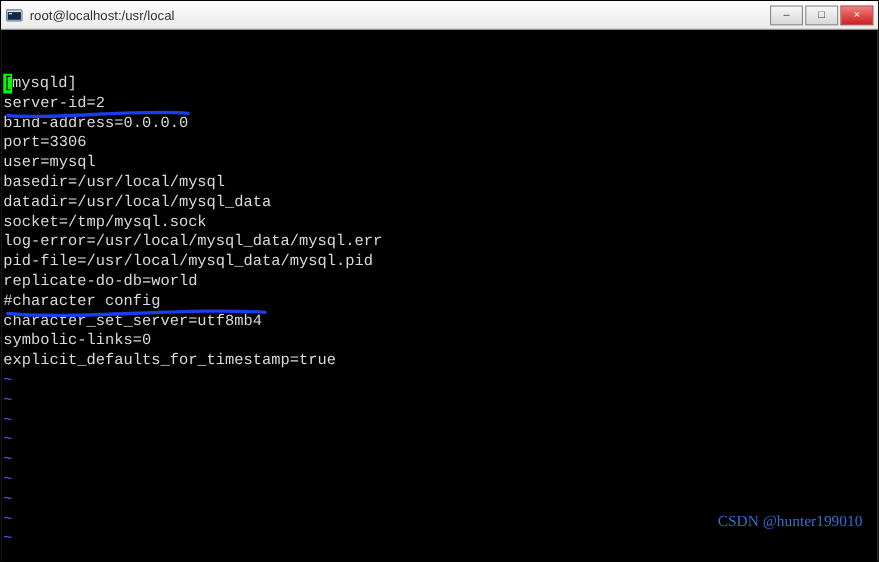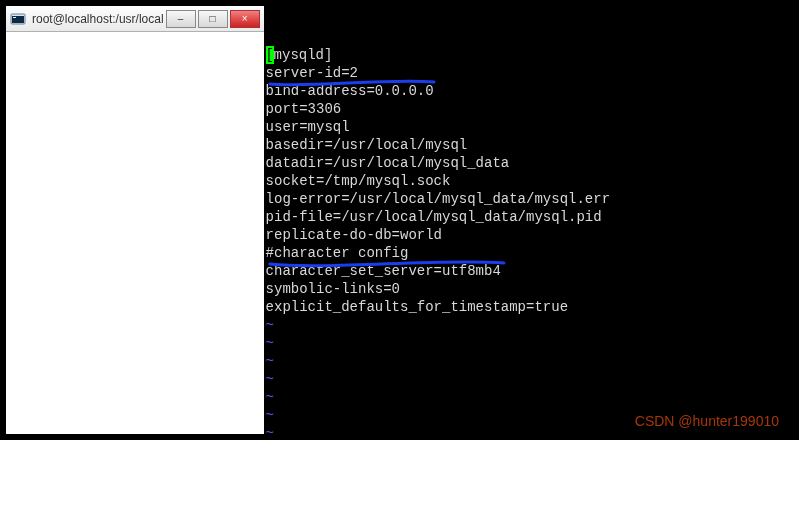--- a/index.html
+++ b/index.html
@@ -6,25 +6,25 @@
     body {
       font-family: "Consolas", "Courier New", monospace;
       background: #fff;
       width: 799px;
       height: 511px;
       overflow: hidden;
       position: relative;
     }
     .window {
       width: 799px;
-      height: 440px;
-      border: 6px solid #000000;
+      height: 511px;
+      border: 1px solid #000000;
       background: #fff;
       display: flex;
-      flex-direction: row;
+      flex-direction: column;
     }
     .titlebar {
       height: 26px;
       background: linear-gradient(to bottom, #fdfdfd, #eaeaea);
       border-bottom: 1px solid #b0b0b0;
       display: flex;
       align-items: center;
       padding: 0 4px;
       font-family: "Segoe UI", Tahoma, sans-serif;
       font-size: 12px;
@@ -78,23 +78,23 @@
     }
     .tilde { color: #5c5cff; }
     .annot {
       position: absolute;
       pointer-events: none;
     }
     .annot svg { display: block; }
     .watermark {
       position: absolute;
       right: 14px;
-      bottom: 4px;
-      color: #c2410c;
-      font-family: Liberation Sans, sans-serif;
+      bottom: 26px;
+      color: #3b82f6;
+      font-family: Liberation Serif, serif;
       font-size: 14px;
       opacity: 0.85;
       pointer-events: none;
     }
   </style>
 </head>
 <body>
 
 <div class="window">
   <div class="titlebar">

